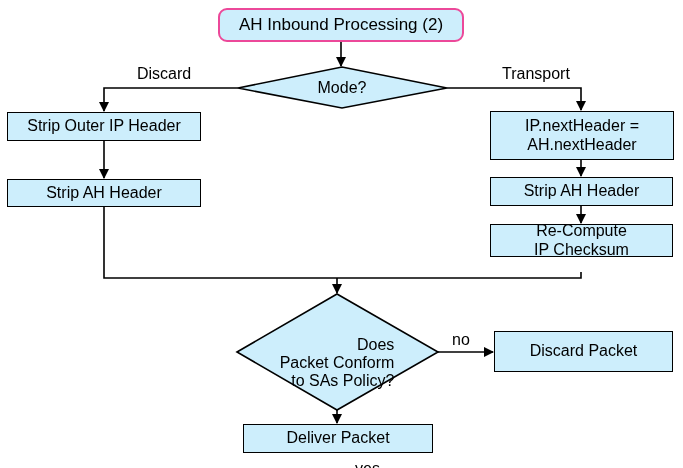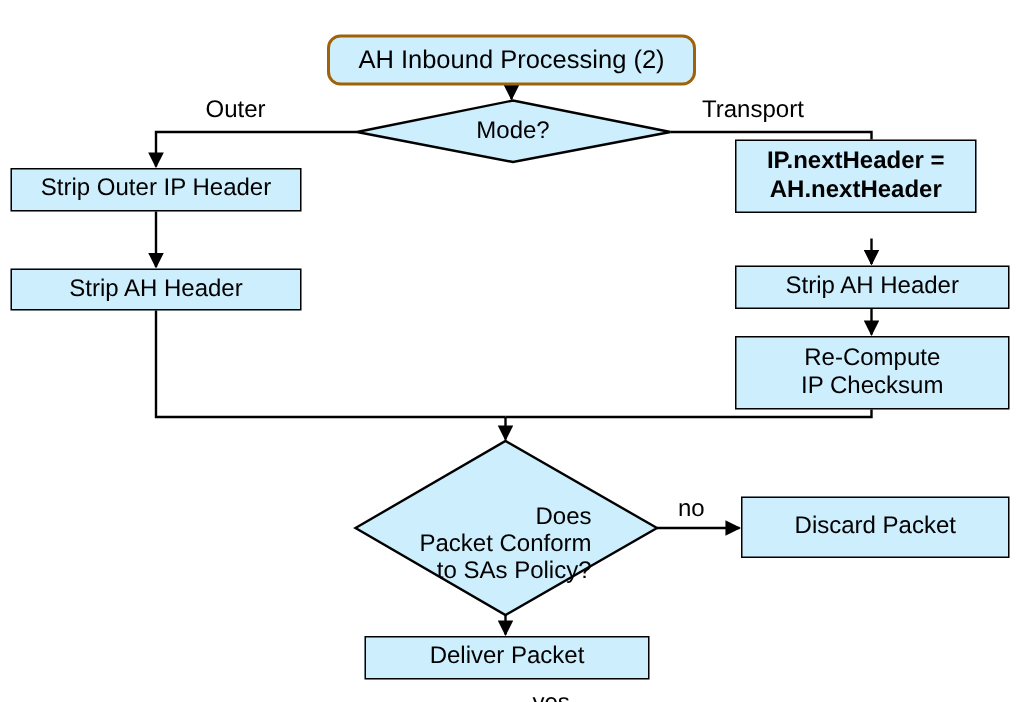--- a/index.html
+++ b/index.html
@@ -36,24 +36,23 @@
     white-space: pre-line;
     z-index: 2;
   }
   .box {
     background: #cdeefc;
     border: 1px solid #000000;
     font-size: 16px;
   }
   .terminator {
     background: #cdeefc;
-    border: 2px solid #a16207;
+    border: 2px solid #ec4899;
     border-radius: 9px;
     font-size: 17px;
-    margin-top: 15px;
   }
   .diamond-label {
     position: absolute;
     display: flex;
     align-items: center;
     justify-content: center;
     text-align: right;
     color: #000000;
     font-size: 16px;
     line-height: 1.14;
@@ -120,49 +119,49 @@
   </div>
 
   <div class="node box" style="left:7px; top:112px; width:194px; height:29px;">
     <span>Strip Outer IP Header</span>
   </div>
 
   <div class="node box" style="left:7px; top:179px; width:194px; height:28px;">
     <span>Strip AH Header</span>
   </div>
 
-  <div class="node box" style="left:490px; top:93px; width:161px; height:49px;font-weight:bold;">
+  <div class="node box" style="left:490px; top:111px; width:184px; height:49px;">
     <span>IP.nextHeader =
 AH.nextHeader</span>
   </div>
 
   <div class="node box" style="left:490px; top:177px; width:183px; height:29px;">
     <span>Strip AH Header</span>
   </div>
 
-  <div class="node box" style="left:490px; top:224px; width:183px; height:49px;">
+  <div class="node box" style="left:490px; top:224px; width:183px; height:33px;">
     <span>Re-Compute
 IP Checksum</span>
   </div>
 
   <div class="diamond-label" style="left:247px; top:313px; width:180px; height:60px;margin-top:20px;">
     <span>Does
 Packet Conform
 to SAs Policy?</span>
   </div>
 
   <div class="node box" style="left:243px; top:424px; width:190px; height:29px;">
     <span>Deliver Packet</span>
   </div>
 
   <div class="node box" style="left:494px; top:331px; width:179px; height:41px;">
     <span>Discard Packet</span>
   </div>
 
-  <div class="edge-label" style="left:137px; top:65px;">Outer</div>
+  <div class="edge-label" style="left:137px; top:65px;">Discard</div>
 
-  <div class="edge-label" style="left:468px; top:65px;">Transport</div>
+  <div class="edge-label" style="left:502px; top:65px;">Transport</div>
 
   <div class="edge-label" style="left:452px; top:331px;">no</div>
 
   <div class="edge-label" style="left:355px; top:412px;margin-top:48px;">yes</div>
 
 </div>
 
 </body></html>

